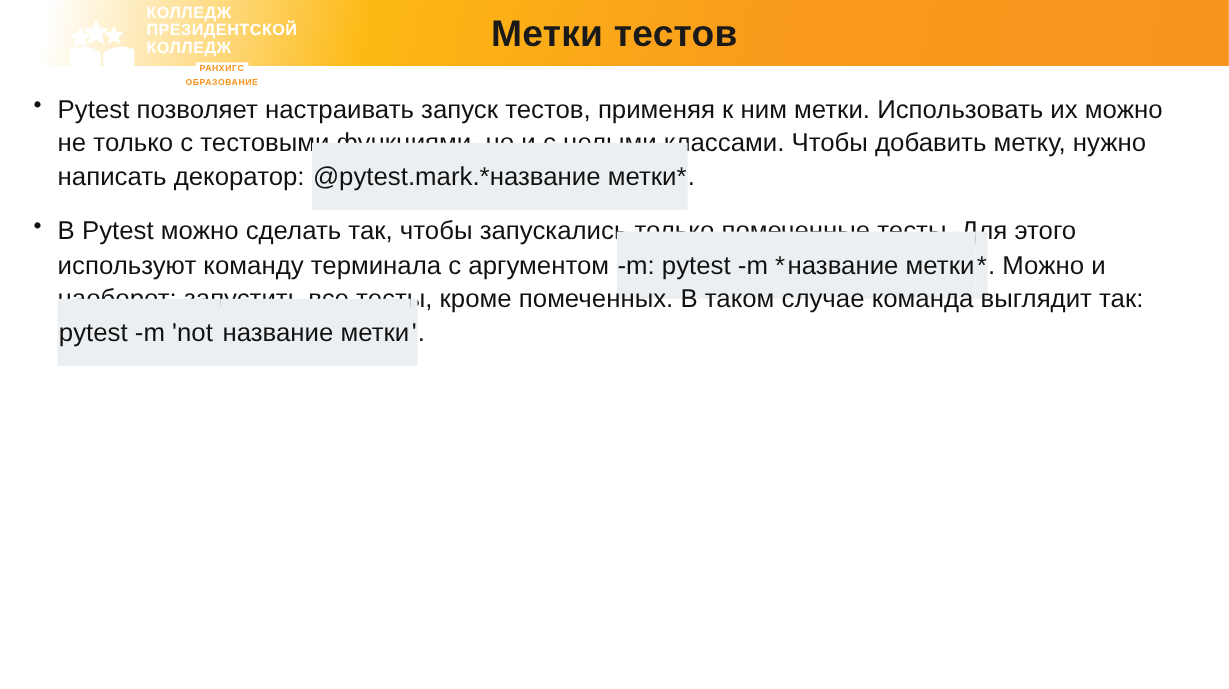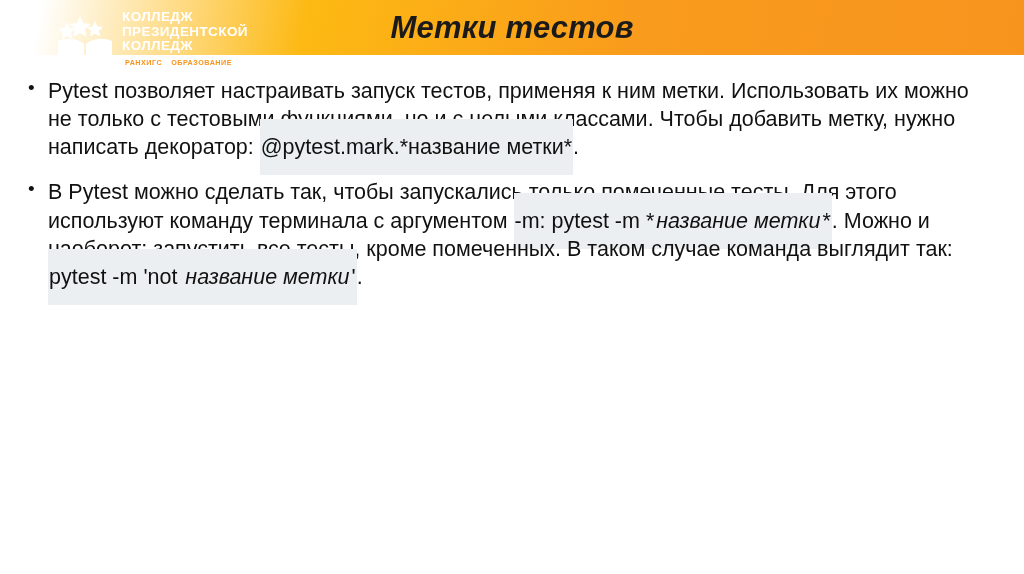--- a/index.html
+++ b/index.html
@@ -33,21 +33,20 @@
     position: absolute;
     left: 0;
     right: 0;
     top: 50%;
     transform: translateY(-50%);
     text-align: center;
     font-size: 31px;
     font-weight: bold;
     color: #1a1a1a;
     letter-spacing: 0.2px;
-    font-style: italic;
   }
 
   
   .logo {
     position: absolute;
     left: 54px;
     top: 6px;
     display: flex;
     align-items: center;
     height: 66px;
@@ -68,20 +67,21 @@
     font-size: 13.5px;
     font-weight: bold;
     letter-spacing: 0.4px;
     white-space: nowrap;
   }
   .logo-sub {
     margin-top: 4px;
     display: flex;
     align-items: center;
     gap: 3px;
+    flex-direction: column;
   }
   .logo-sub span {
     font-size: 7.2px;
     font-weight: bold;
     letter-spacing: 0.5px;
     white-space: nowrap;
   }
   .logo-sub .chip {
     background: #ffffff;
     color: #f7941e;
@@ -111,21 +111,20 @@
     left: 10px;
     top: -1px;
     font-size: 19px;
     color: #111111;
   }
   .code {
     background: #eceff1;
     padding: 16px 1px;
   }
   .ital {
-    font-style: italic;
   }
 </style>
 </head>
 <body>
 
 <div class="slide">
 
   <div class="header">
 
     <div class="logo">

